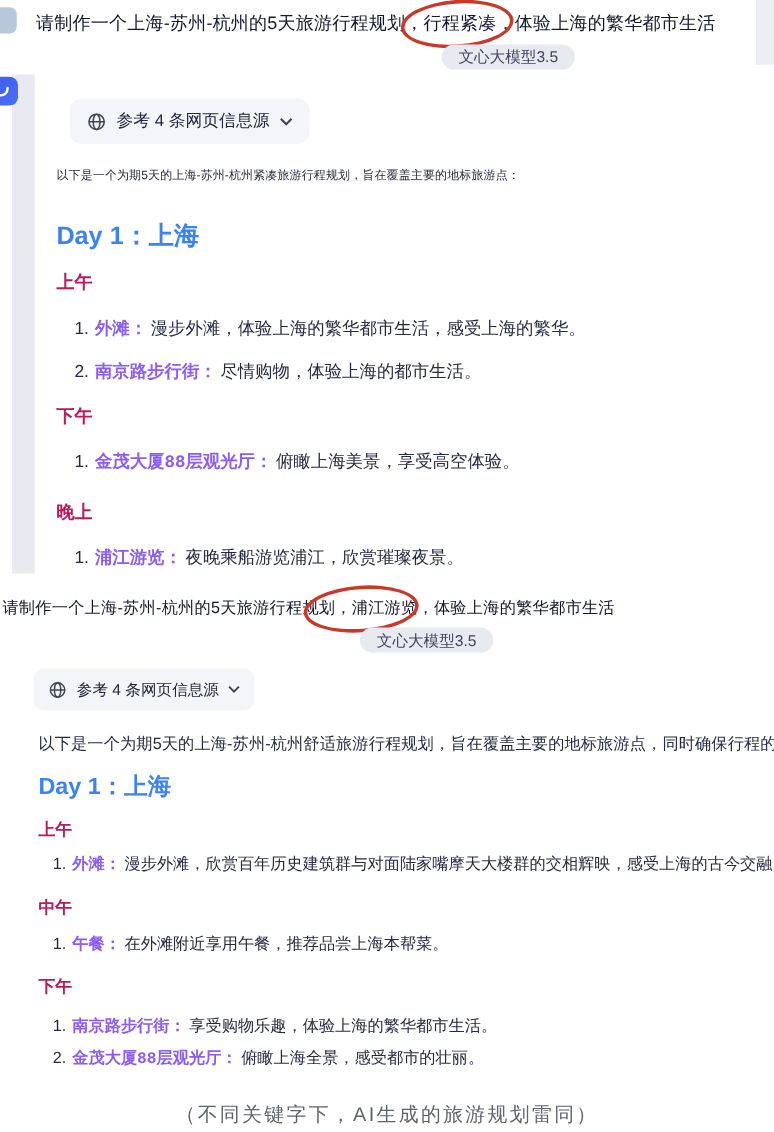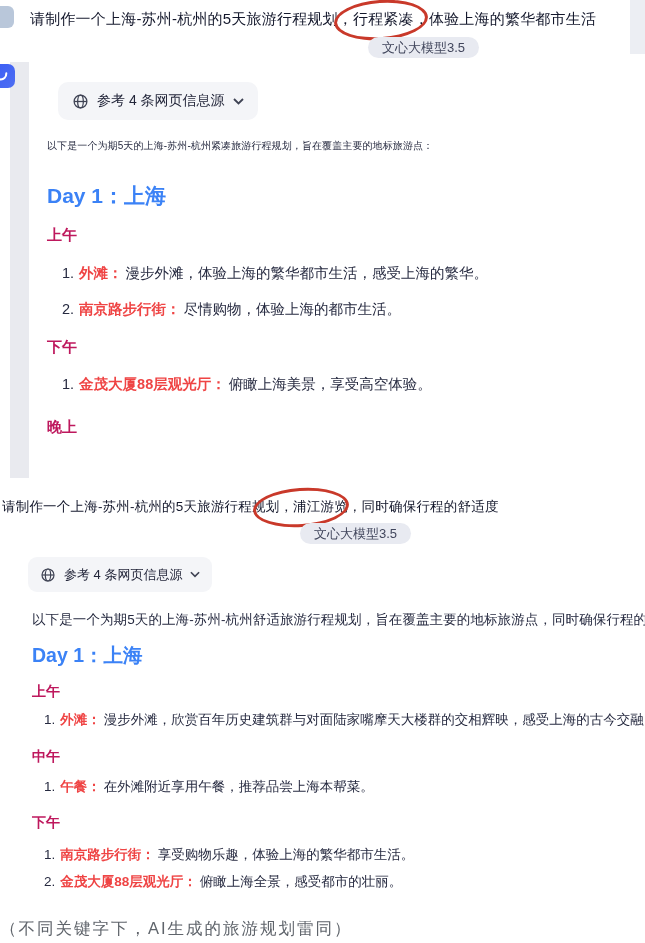--- a/index.html
+++ b/index.html
@@ -55,23 +55,23 @@
   .refbtn svg{flex:0 0 auto;}
   .intro{font-size:10px;color:#262a40;white-space:nowrap;letter-spacing:.1px;}
   .s2 .intro{font-size:13.5px;}
   .day{font-size:21px;font-weight:700;color:#3b82f6;white-space:nowrap;}
   .s2 .day{font-size:19.5px;}
   .period{font-size:15px;font-weight:700;color:#be185d;white-space:nowrap;}
   .s2 .period{font-size:14px;}
   .item{font-size:14.5px;color:#262a40;white-space:nowrap;}
   .s2 .item{font-size:13.5px;}
   .item .num{margin-right:5px;}
-  .item b{color:#ef4444;margin-right:3px;font-weight:700;}
+  .item b{color:#8b5cf6;margin-right:3px;font-weight:700;font-family:Liberation Mono, monospace;}
   .caption{
-    left:0;width:645px;text-align:left;
+    left:0;width:645px;text-align:center;
     font-size:16.5px;color:#5f646b;letter-spacing:2px;white-space:nowrap;
   }
 </style>
 </head>
 <body>
 
 <div id="screen">
 
   <div id="part1" class="part">
 
@@ -120,28 +120,31 @@
       <div class="abs item" style="left:33px;top:238px;">
         <span class="num">2.</span><b>南京路步行街：</b><span>尽情购物，体验上海的都市生活。</span>
       </div>
 
       <div class="abs period" style="left:18px;top:276px;">下午</div>
       <div class="abs item" style="left:33px;top:313px;">
         <span class="num">1.</span><b>金茂大厦88层观光厅：</b><span>俯瞰上海美景，享受高空体验。</span>
       </div>
 
       <div class="abs period" style="left:18px;top:356px;">晚上</div>
+      <div class="abs item" style="left:33px;top:393px;">
+        <span class="num">1.</span><b>浦江游览：</b><span>夜晚乘船游览浦江，欣赏璀璨夜景。</span>
+      </div>
 
     </div>
   </div>
 
   <div id="part2" class="part s2">
 
     <div class="abs query" style="left:2px;top:8px;">
-      <span>请制作一个上海-苏州-杭州的5天旅游行程规划，</span><span>浦江游览，</span><span>同时确保行程的舒适度</span>
+      <span>请制作一个上海-苏州-杭州的5天旅游行程规划，</span><span>浦江游览，</span><span>体验上海的繁华都市生活</span>
     </div>
     <div class="abs hl-circle" style="left:253px;top:-2px;width:90px;height:33px;"></div>
 
     <div class="abs badge" style="left:300px;top:33px;">文心大模型3.5</div>
 
     <button class="abs refbtn" style="left:28px;top:67px;">
       <svg width="16" height="16" viewBox="0 0 24 24" fill="none" stroke="#3f4354" stroke-width="1.8">
           <circle cx="12" cy="12" r="9"></circle>
           <ellipse cx="12" cy="12" rx="4" ry="9"></ellipse>
           <path d="M3 12h18"></path>

